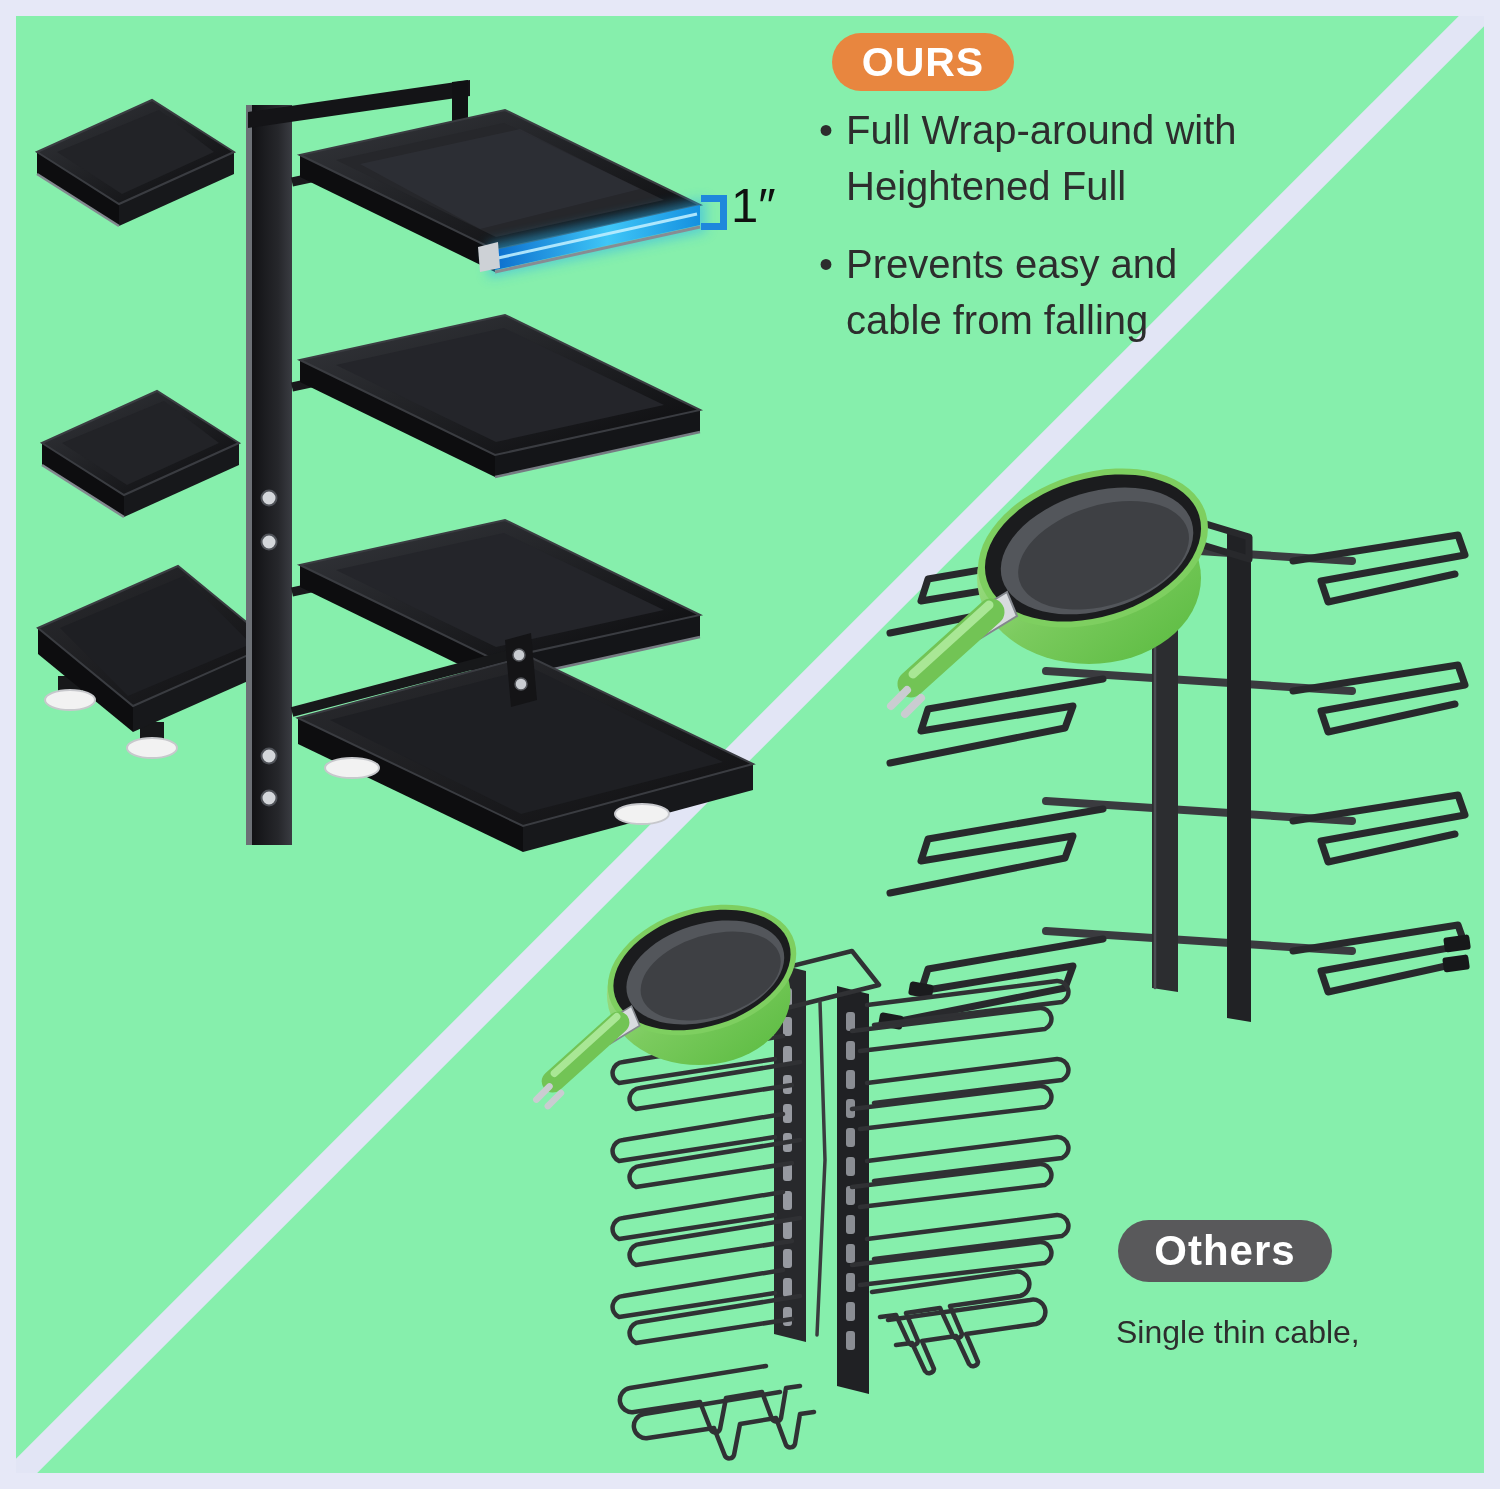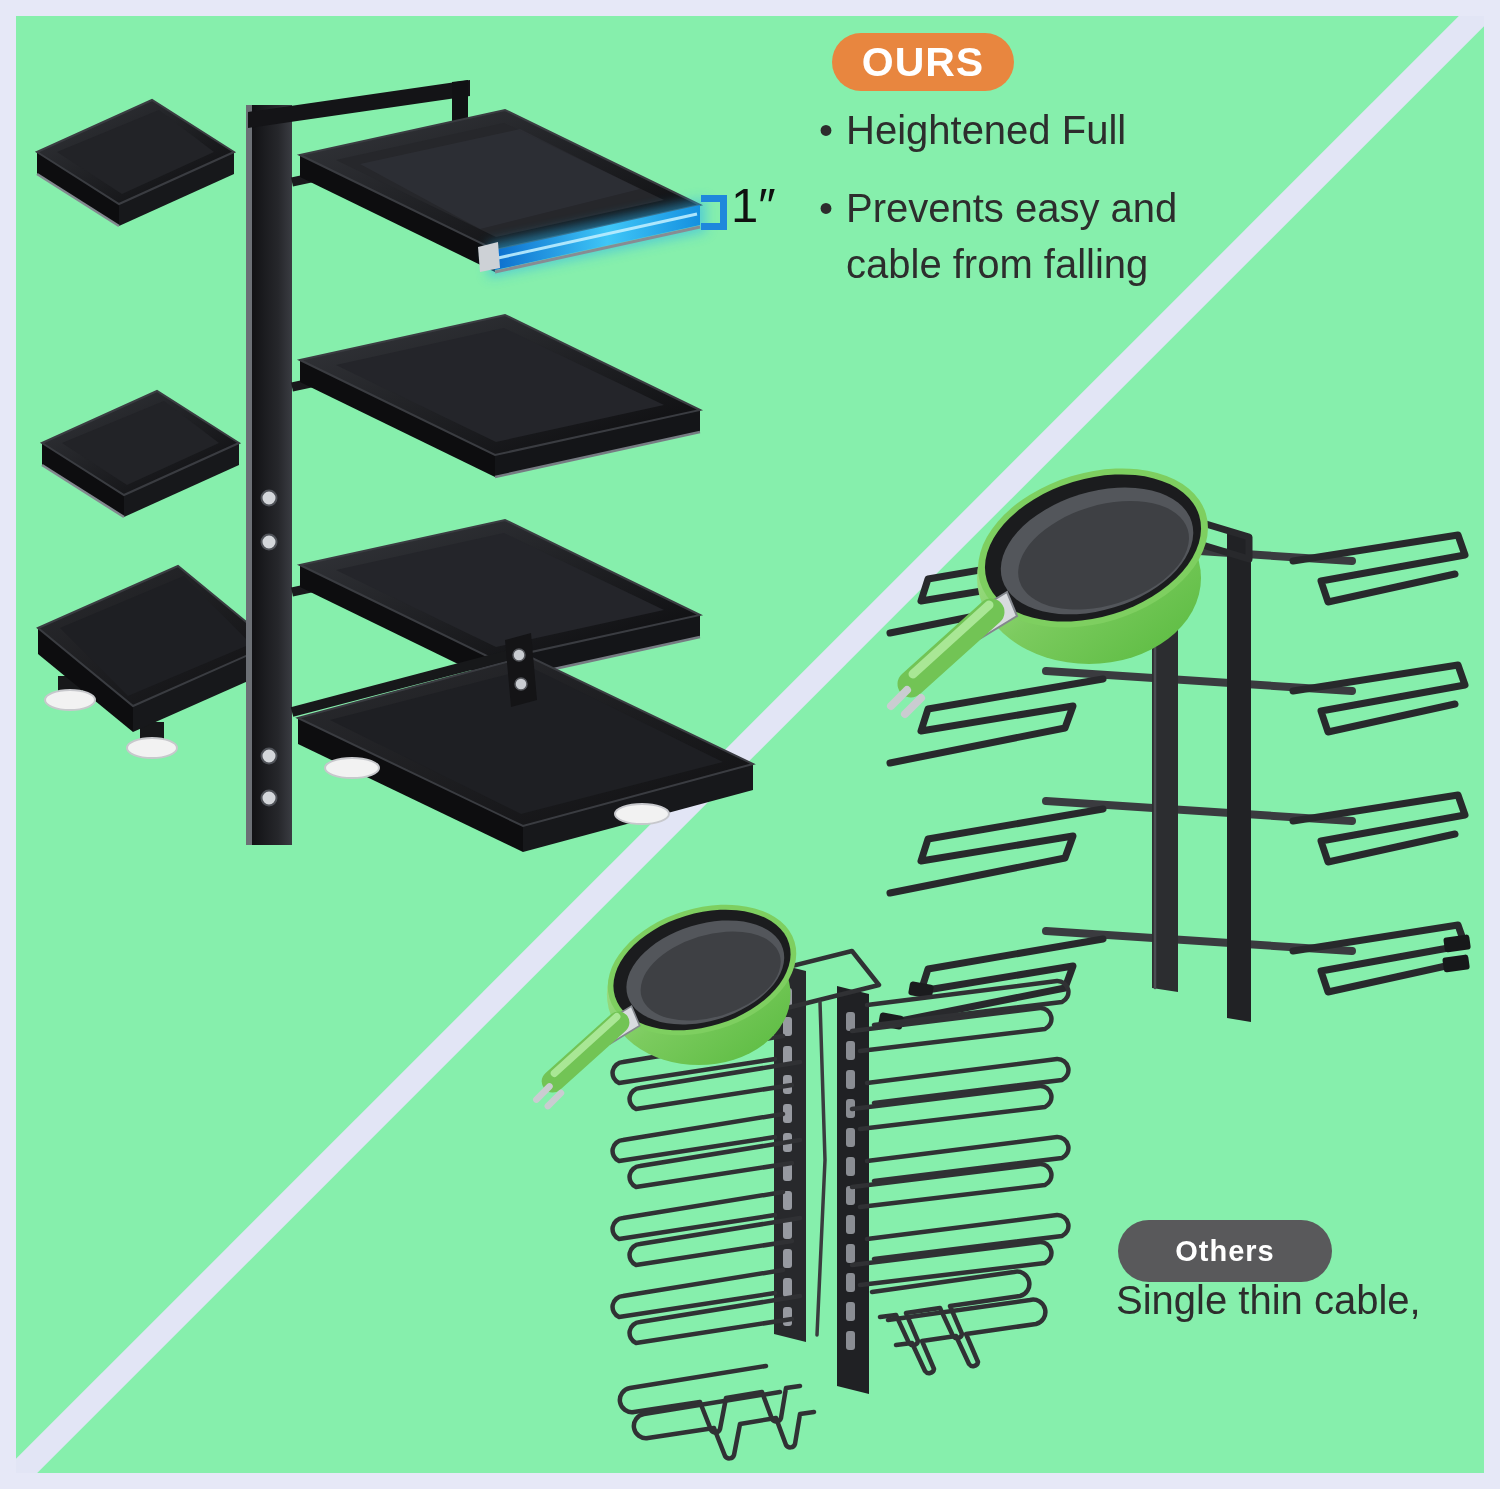--- a/index.html
+++ b/index.html
@@ -8,28 +8,28 @@
   
   .band{position:absolute;left:2px;top:1478px;width:2110px;height:25px;background:#E2E5F5;
         transform:rotate(-45deg);transform-origin:0 50%;}
   
   .frame{position:absolute;left:0;top:0;right:0;bottom:0;border:16px solid #E6E8F7;pointer-events:none;z-index:40;}
   .art{position:absolute;left:0;top:0;z-index:10;}
   
   .badge{position:absolute;display:flex;align-items:center;justify-content:center;
          color:#ffffff;font-weight:bold;border-radius:34px;z-index:30;}
   .ours-badge{left:832px;top:33px;width:182px;height:58px;background:#E8863F;font-size:41px;letter-spacing:1px;}
-  .others-badge{left:1118px;top:1220px;width:214px;height:62px;background:#59595B;font-size:29px;letter-spacing:1px;}
+  .others-badge{left:1118px;top:1220px;width:214px;height:62px;background:#59595B;font-size:42px;letter-spacing:1px;}
   
   .features{position:absolute;left:846px;top:102px;font-size:40px;line-height:56px;color:#2d2d2d;z-index:30;}
   .feature{position:relative;}
   .feature + .feature{margin-top:22px;}
   .feature .bullet{position:absolute;left:-27px;top:0px;font-size:40px;}
   
-  .others-text{position:absolute;left:1116px;top:1272px;font-size:40px;line-height:56px;color:#2d2d2d;z-index:30;}
+  .others-text{position:absolute;left:1116px;top:1304px;font-size:32px;line-height:56px;color:#2d2d2d;z-index:30;}
   
   .callout{position:absolute;left:701px;top:180px;display:flex;align-items:flex-start;color:#101010;z-index:30;}
   .callout .bracket{display:inline-block;width:19px;height:21px;border:7px solid #1E87DC;border-left:none;margin-top:15px;}
   .callout .value{font-size:49px;line-height:1.05;margin-left:4px;}
 </style>
 </head>
 <body>
 
 <div class="canvas">
 
@@ -243,20 +243,21 @@
       <path d="M888,1320 L1030,1300 A12,12 0 0 1 1036,1324 L966,1334 L978,1362 A5,5 0 0 1 969,1364 L956,1336 L922,1341 L934,1369 A5,5 0 0 1 925,1371 L912,1343 L896,1345"></path>
     </g>
     <use href="#pot" transform="translate(702,970) scale(0.82)"></use>
   </svg>
 
   <div class="badge ours-badge">OURS</div>
 
   <div class="features">
     <div class="feature">
       <span class="bullet">•</span>
+      <div>Full Wrap-around with</div>
       <div>Heightened Full</div>
     </div>
     <div class="feature">
       <span class="bullet">•</span>
       <div>Prevents easy and</div>
       <div>cable from falling</div>
     </div>
   </div>
 
   <div class="callout">

